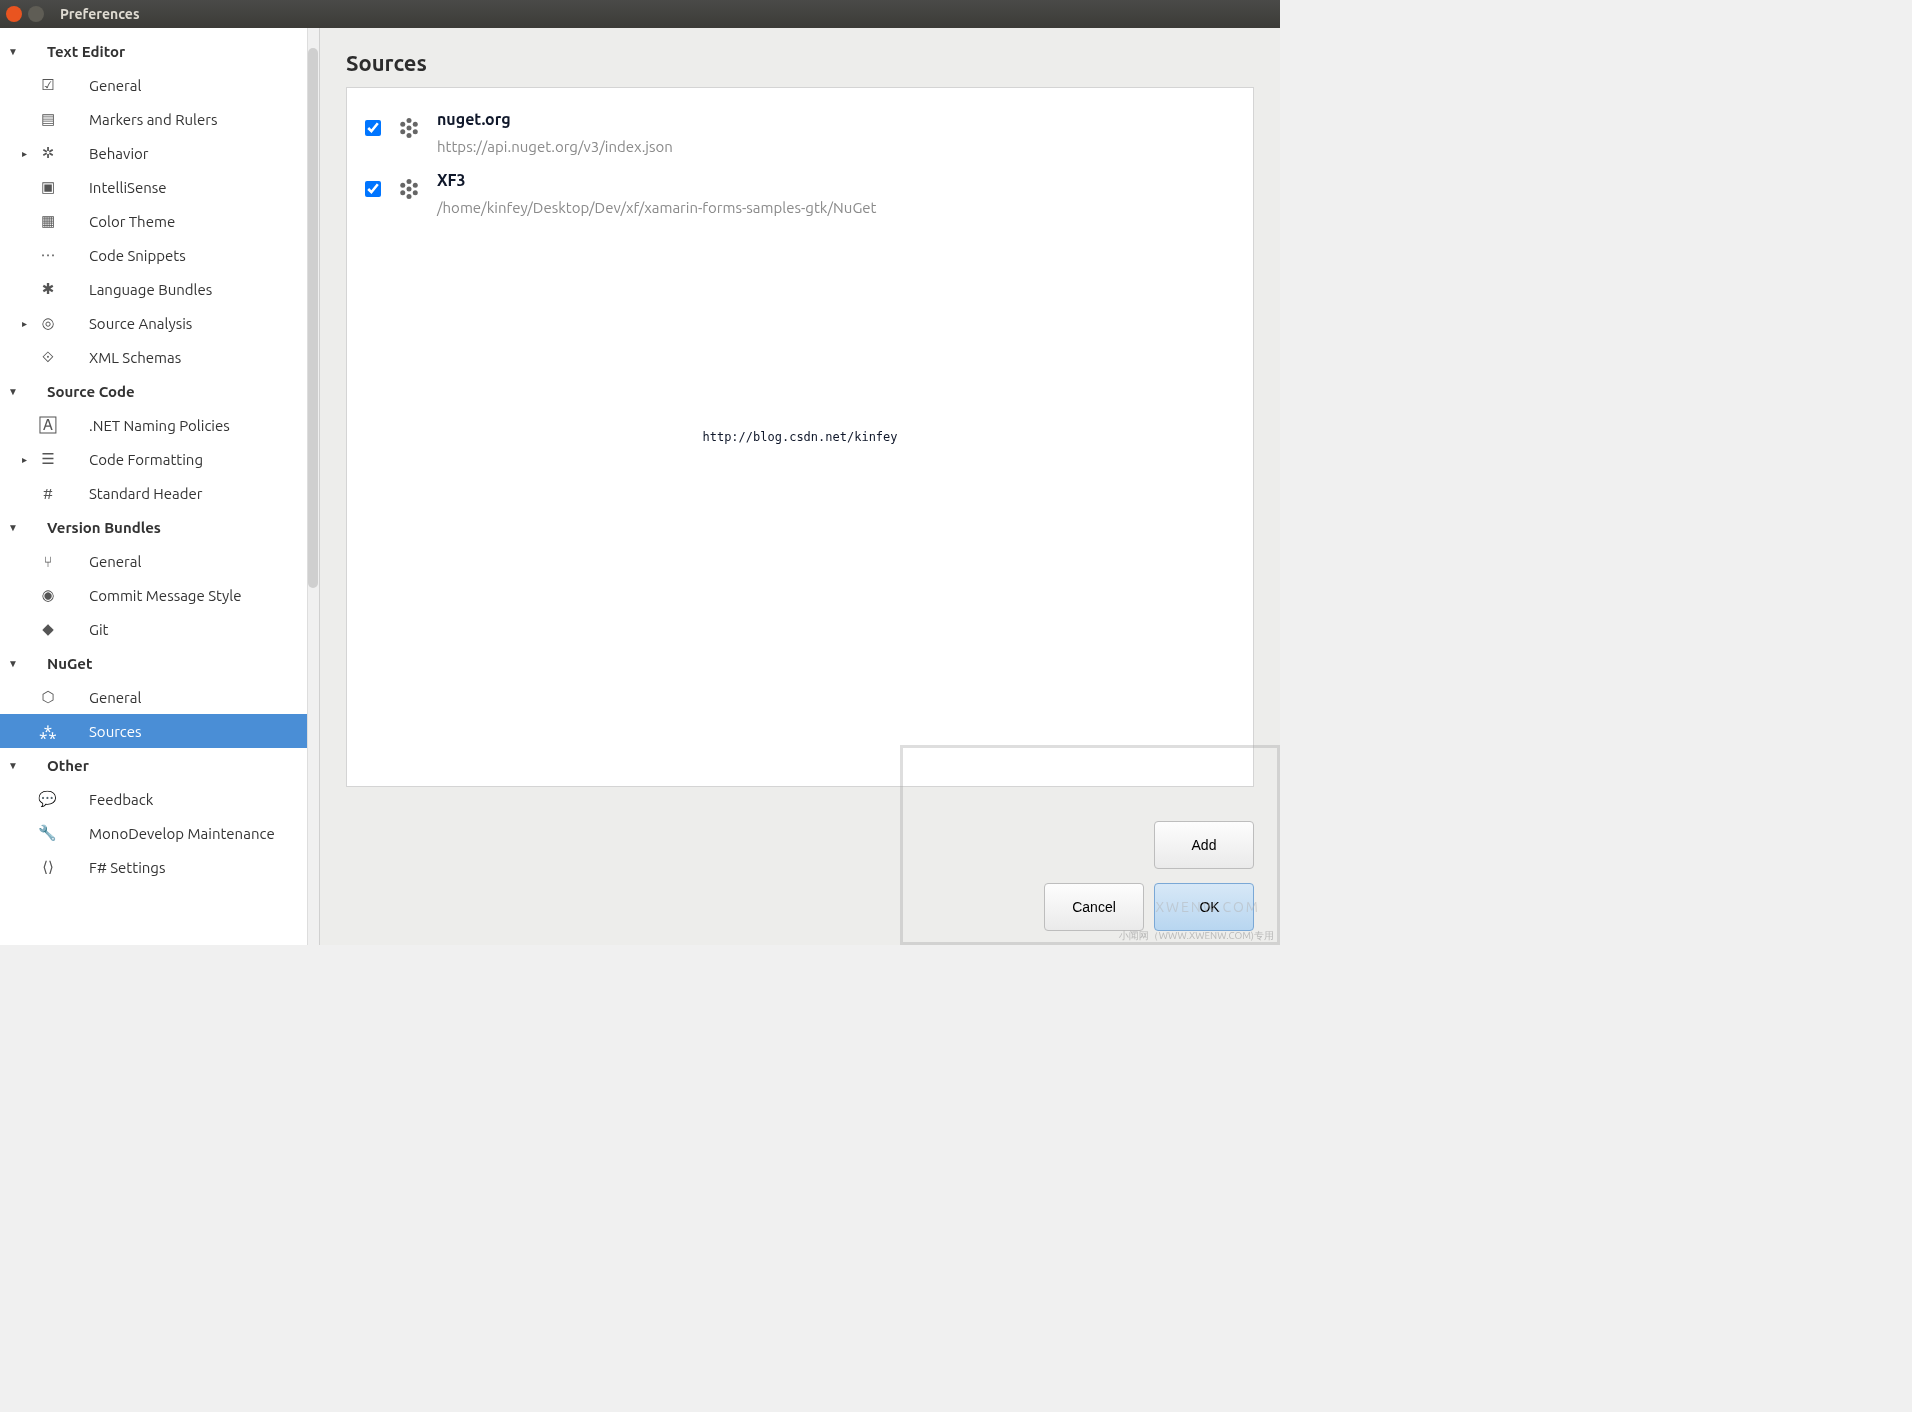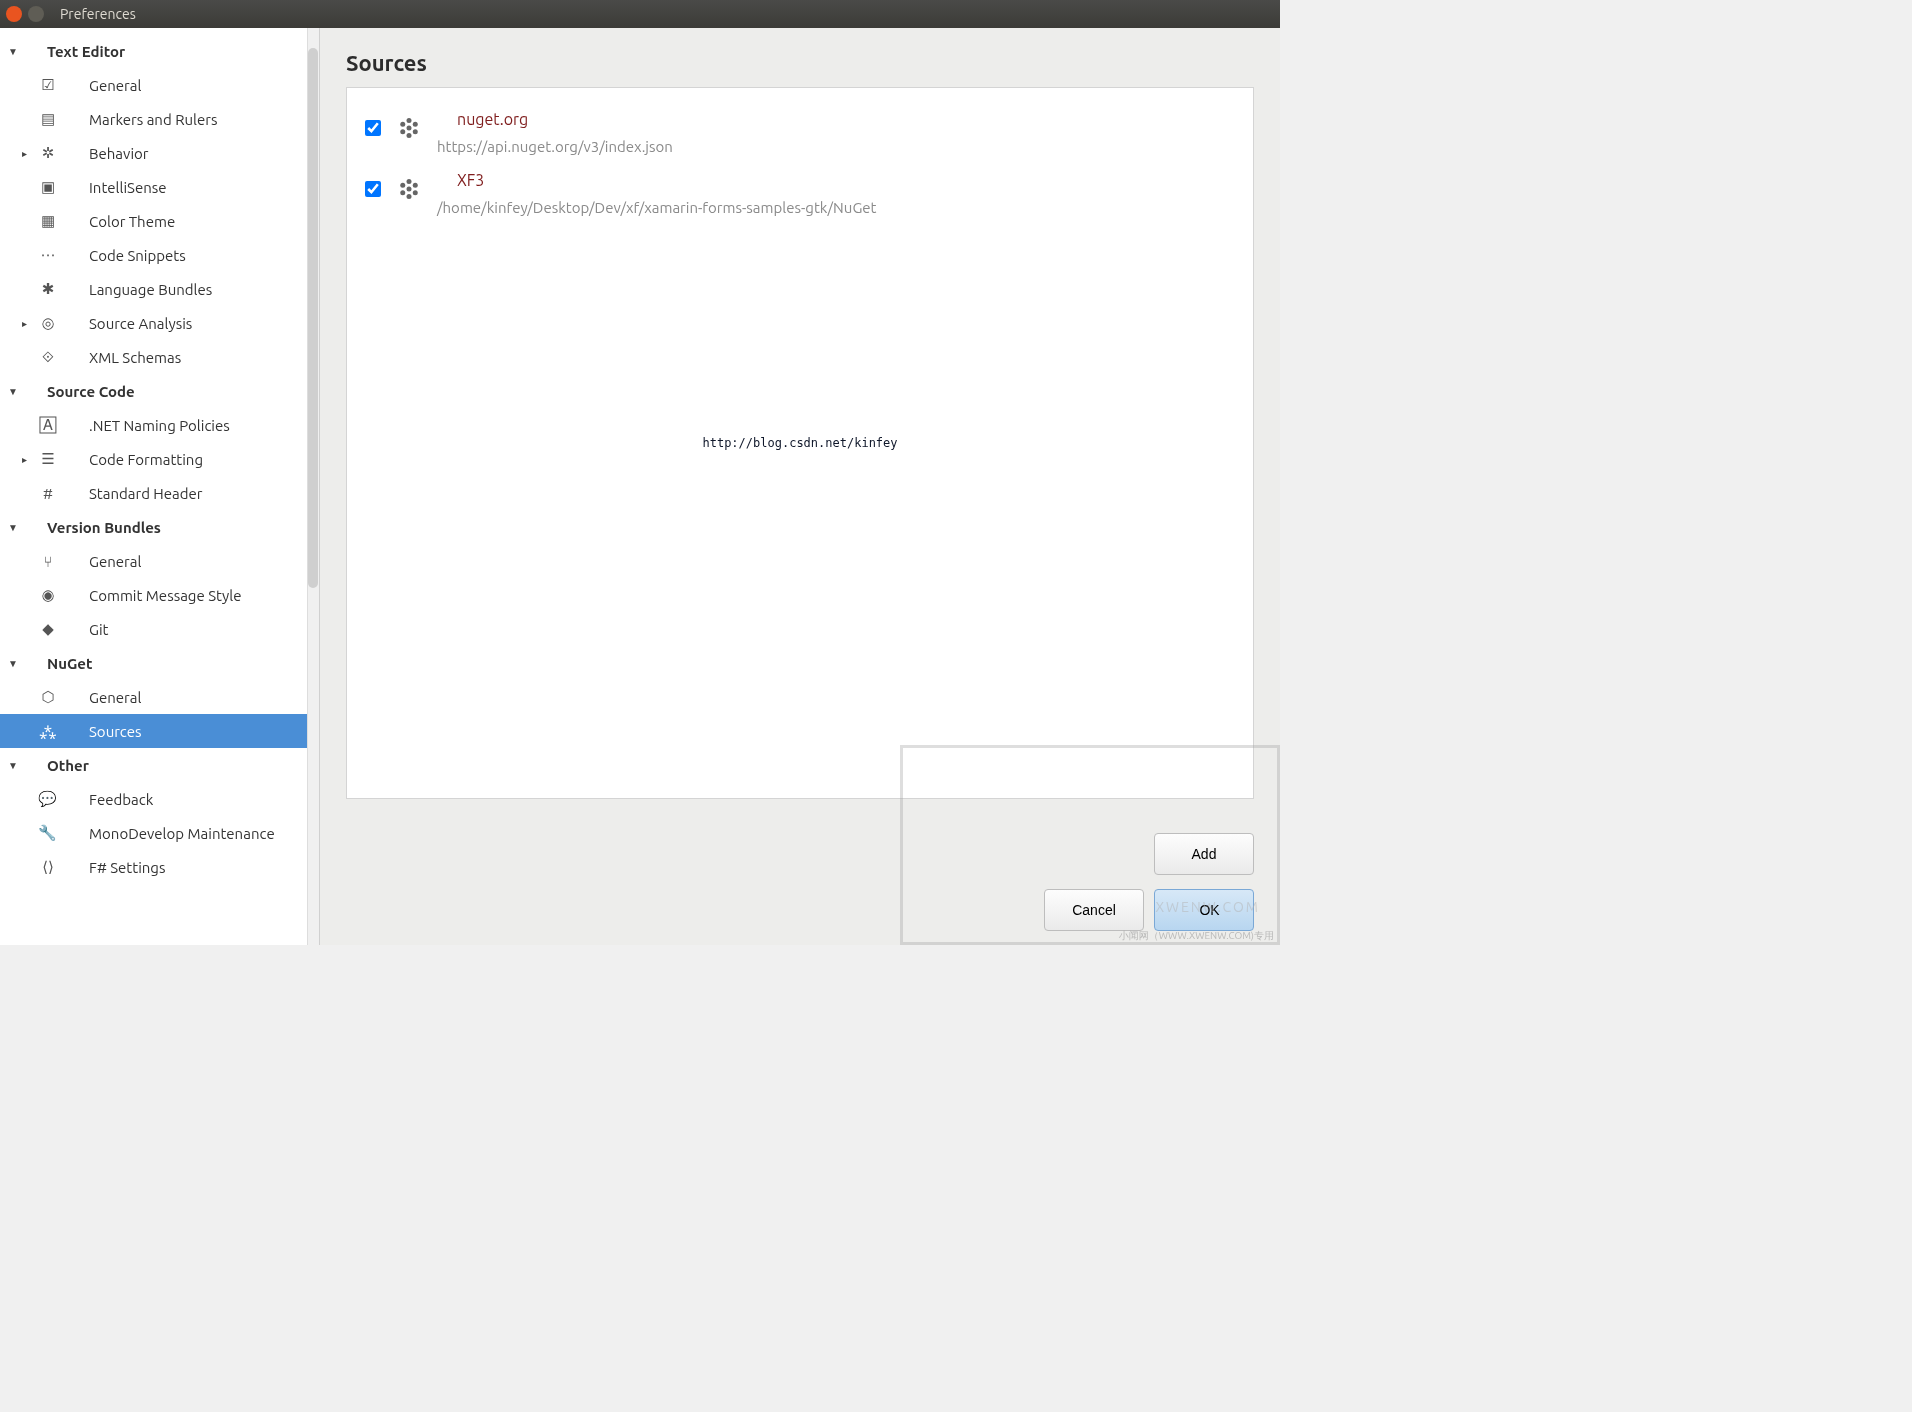--- a/index.html
+++ b/index.html
@@ -3,21 +3,21 @@
 <meta charset="utf-8">
 <style>
 * { box-sizing: border-box; margin: 0; padding: 0; }
 body { font-family: "Ubuntu", "Segoe UI", sans-serif; background: #f0f0f0; width: 1280px; height: 945px; overflow: hidden; font-size: 15px; color: #333; }
 
 
 .titlebar { height: 28px; background: linear-gradient(to bottom, #4a4a48, #3c3b37); display: flex; align-items: center; padding: 0 6px; }
 .window-btn { width: 16px; height: 16px; border-radius: 50%; margin-right: 6px; display: flex; align-items: center; justify-content: center; }
 .close-btn { background: #e95420; }
 .min-btn { background: #5f5d55; }
-.title-text { color: #dfdbd2; font-size: 14px; font-weight: normal; margin-left: 10px; }
+.title-text { color: #dfdbd2; font-size: 14px; font-weight: bold; margin-left: 10px; }
 
 
 .container { display: flex; height: calc(100% - 28px); background: #f2f1f0; }
 
 
 .sidebar { width: 320px; background: #fff; border-right: 1px solid #d0d0d0; overflow-y: auto; padding-top: 6px; position: relative; }
 .tree-item { display: flex; align-items: center; height: 34px; cursor: pointer; white-space: nowrap; }
 .tree-item.header { font-weight: bold; padding-left: 8px; }
 .tree-item.child { padding-left: 38px; }
 .tree-item.selected { background: #4a8ed6; color: #fff; }
@@ -34,29 +34,29 @@
 .content { flex: 1; background: #ededeb; display: flex; flex-direction: column; position: relative; }
 .content-header { padding: 22px 26px 12px; }
 .content-title { font-size: 22px; font-weight: bold; color: #2c2c2c; }
 .content-body { flex: 1; margin: 0 26px 26px; background: #fff; border: 1px solid #d4d4d4; padding: 14px; overflow: auto; position: relative; }
 
 
 .source-row { display: flex; align-items: flex-start; padding: 8px 4px; gap: 12px; }
 .source-check { width: 16px; height: 16px; margin-top: 10px; }
 .source-icon { width: 32px; height: 32px; margin-top: 2px; display: flex; align-items: center; justify-content: center; }
 .source-texts { display: flex; flex-direction: column; }
-.source-name { font-weight: normal; font-size: 16px; color: #7f1d1d; margin-left: 20px; }
+.source-name { font-weight: bold; font-size: 16px; color: #0f172a; }
 .source-url { font-size: 15px; color: #8a8a8a; margin-top: 10px; }
 
 
 .watermark { position: absolute; top: 50%; left: 50%; transform: translate(-50%, -50%); color: #0f172a; font-size: 12px; font-family: monospace; pointer-events: none; }
 
 
 .footer { display: flex; justify-content: flex-end; padding: 8px 26px 14px; gap: 10px; }
-.btn { min-width: 100px; height: 42px; background: linear-gradient(to bottom,#fdfdfd,#eaeaea); border: 1px solid #bdbdbd; border-radius: 4px; font-size: 14px; cursor: pointer; }
+.btn { min-width: 100px; height: 48px; background: linear-gradient(to bottom,#fdfdfd,#eaeaea); border: 1px solid #bdbdbd; border-radius: 4px; font-size: 14px; cursor: pointer; }
 .btn.primary { background: linear-gradient(to bottom,#d7e8f7,#b8d6f0); border-color: #7aa8d6; padding-left: 11px; }
 
 
 .wm-overlay { position: absolute; right: 0; bottom: 0; width: 380px; height: 200px; border: 3px solid rgba(160,160,160,0.35); pointer-events: none; }
 .wm-big { position: absolute; right: 20px; bottom: 60px; font-size: 60px; color: rgba(200,200,200,0.3); font-weight: bold; letter-spacing: 6px; pointer-events:none;}
 .wm-small { position: absolute; right: 20px; bottom: 30px; font-size: 14px; color: rgba(180,180,180,0.5); letter-spacing: 2px; pointer-events:none;}
 .wm-foot { position: absolute; right: 6px; bottom: 2px; font-size: 10px; color: rgba(150,150,150,0.6); pointer-events:none;}
 
 svg { display: block; }
 </style>

